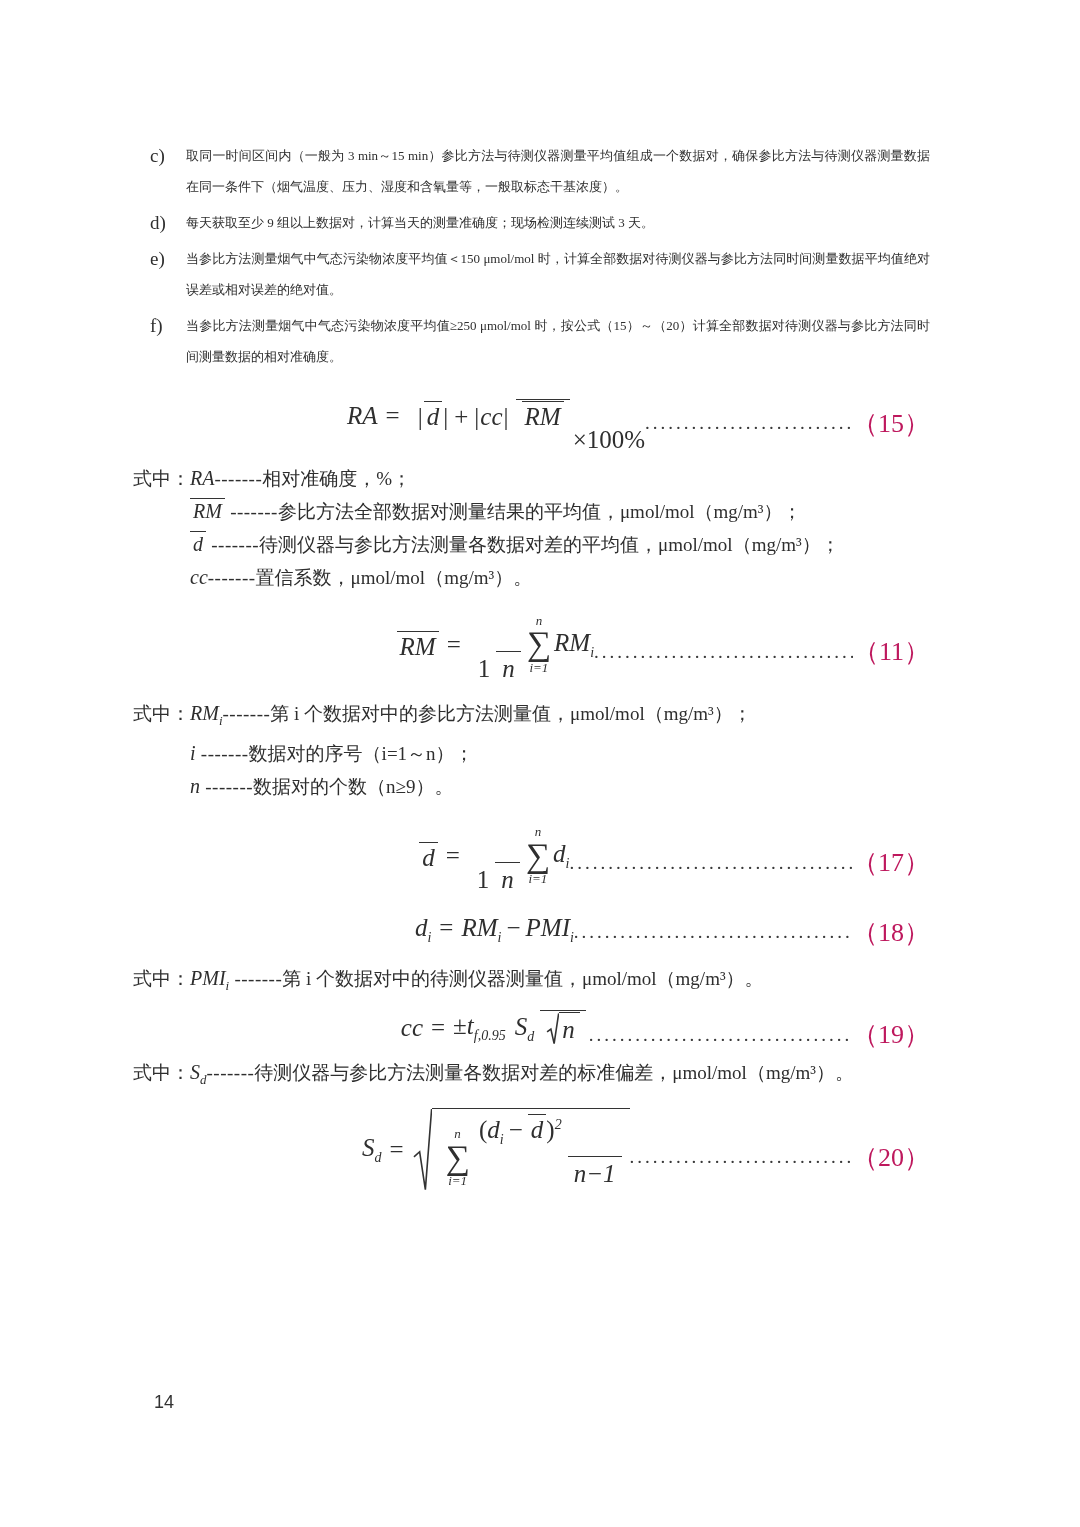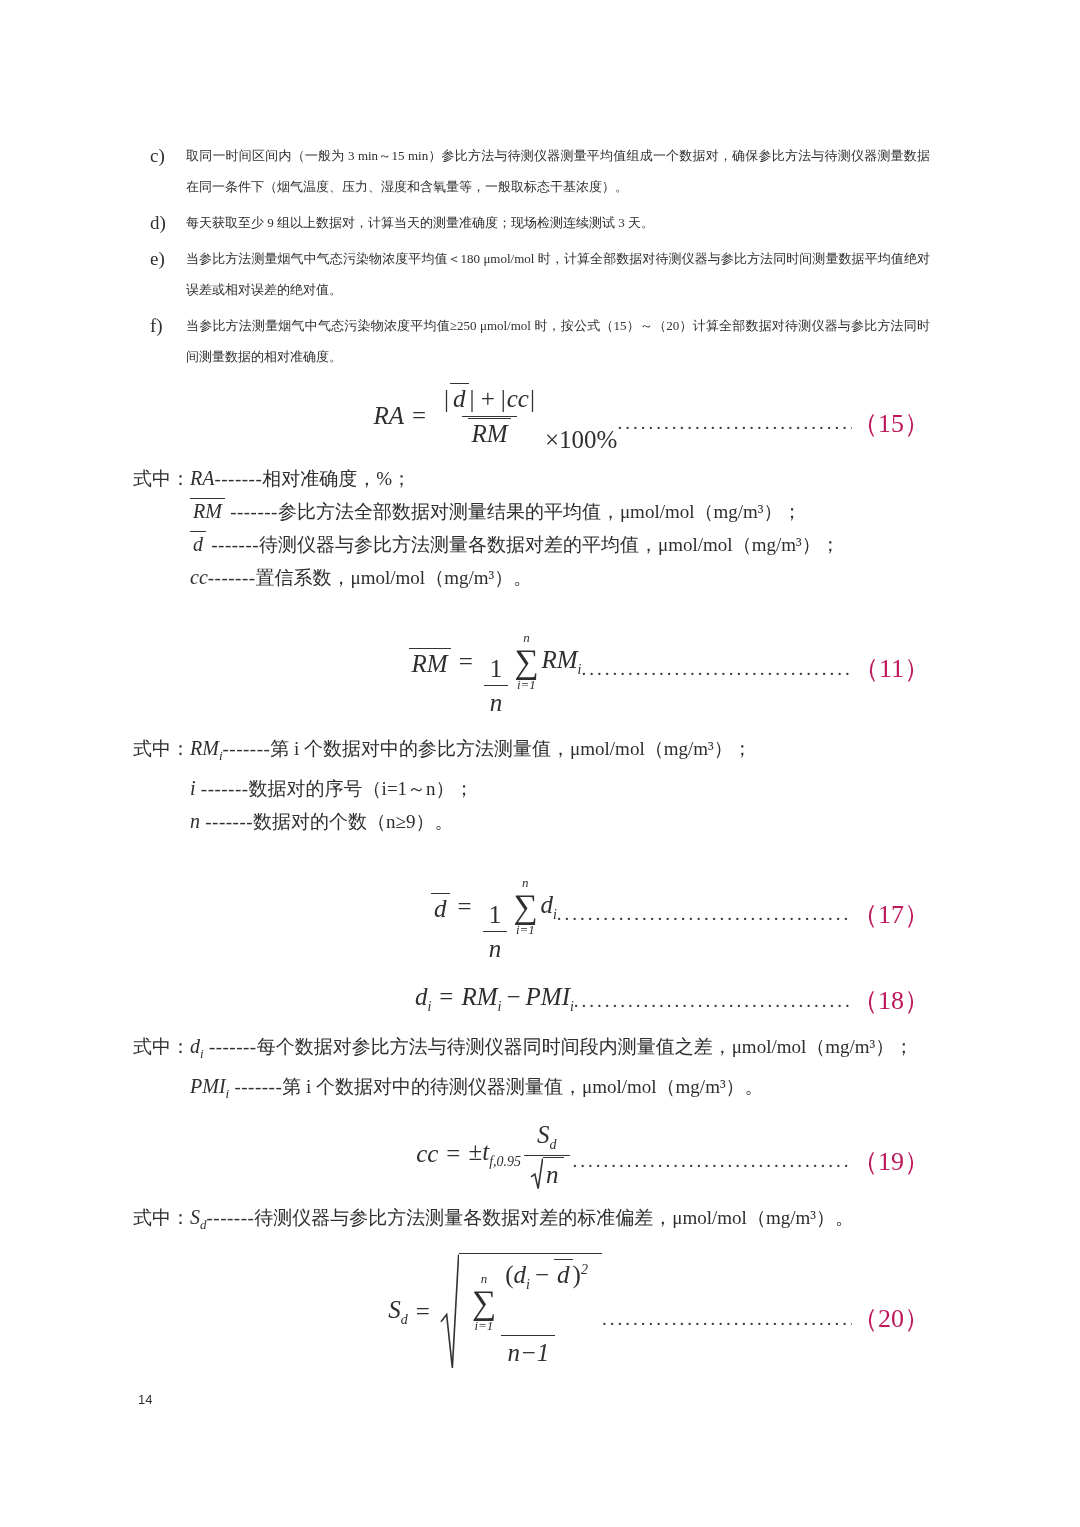--- a/index.html
+++ b/index.html
@@ -47,21 +47,21 @@
   }
   .math .run{display:inline-block;}
   .math .it{font-style:italic;}
   .math .up{font-style:normal;margin-top:48px;}
   .math .rel{font-style:normal;margin:0 8px;}
   .math .op{font-style:normal;margin:0 5px;}
   .math sub{font-size:14px;font-style:italic;}
   .math sup{font-size:14px;}
   .bar{font-style:normal;padding:0 1px;}
 
-  .frac{display:inline-flex;flex-direction:column;align-items:center;margin:0 3px;vertical-align:middle;}
+  .frac{display:inline-flex;flex-direction:row;align-items:flex-end;margin:0 3px;vertical-align:middle;}
   .frac .num,.frac .den{display:block;text-align:center;line-height:1.25;padding:1px 6px;}
   .frac .den{border-top:1.6px solid #333;}
 
   .sum{display:inline-flex;flex-direction:column;align-items:center;line-height:1;margin:0 3px;}
   .sum .slim{font-size:13px;font-style:italic;line-height:1.15;}
   .sum .sigma{font-size:34px;font-style:normal;line-height:0.95;}
 
   .ol{display:inline-block;border-top:1.5px solid #333;padding:2px 3px 0 3px;line-height:1.0;}
 
   .sqrt{position:relative;display:inline-block;}
@@ -70,42 +70,42 @@
   .sqrt-big{padding-left:19px;margin-left:2px;}
   .sqrt-big .rad{width:19px;}
   .sqrt-big .sqrt-body{padding:4px 8px 2px 4px;}
   .sqrt-sm{padding-left:13px;}
   .sqrt-sm .rad{width:13px;}
   .sqrt-sm .sqrt-body{padding:1px 5px 0 3px;}
   .numrow{display:inline-flex;align-items:center;}
   .frac-in-sqrt{margin:0;}
 
   .page-num{
-    position:absolute;left:138px;top:1392px;
+    position:absolute;left:154px;top:1392px;
     font-family:"Liberation Sans","DejaVu Sans",sans-serif;
-    font-size:13px;color:#333;
+    font-size:18px;color:#333;
   }
 </style>
 </head>
 <body>
 
 <div class="page">
   <div class="content">
 
     <div class="list-item">
       <span class="li-label">c)</span>
       <span class="li-text">取同一时间区间内（一般为 3 min～15 min）参比方法与待测仪器测量平均值组成一个数据对，确保参比方法与待测仪器测量数据在同一条件下（烟气温度、压力、湿度和含氧量等，一般取标态干基浓度）。</span>
     </div>
     <div class="list-item">
       <span class="li-label">d)</span>
       <span class="li-text">每天获取至少 9 组以上数据对，计算当天的测量准确度；现场检测连续测试 3 天。</span>
     </div>
     <div class="list-item">
       <span class="li-label">e)</span>
-      <span class="li-text">当参比方法测量烟气中气态污染物浓度平均值＜180 μmol/mol 时，计算全部数据对待测仪器与参比方法同时间测量数据平均值绝对误差或相对误差的绝对值。</span>
+      <span class="li-text">当参比方法测量烟气中气态污染物浓度平均值＜150 μmol/mol 时，计算全部数据对待测仪器与参比方法同时间测量数据平均值绝对误差或相对误差的绝对值。</span>
     </div>
     <div class="list-item">
       <span class="li-label">f)</span>
       <span class="li-text">当参比方法测量烟气中气态污染物浓度平均值≥250 μmol/mol 时，按公式（15）～（20）计算全部数据对待测仪器与参比方法同时间测量数据的相对准确度。</span>
     </div>
 
     <div class="eq-row" style="margin:6px 0 8px;">
       <span class="eq-spacer"></span>
       <span class="math">
         <span class="run">RA</span>
@@ -184,21 +184,20 @@
       <span class="math">
         <span class="run"><span class="it">d</span><sub>i</sub><span class="rel">=</span><span class="it">RM</span><sub>i</sub><span class="op">−</span><span class="it">PMI</span><sub>i</sub></span>
       </span>
       <span class="eq-dots">..............................................................................................</span>
       <span class="eq-num">（18）</span>
     </div>
 
     <div class="def-block">
       <div class="def-prefix">式中：</div>
       <div class="def-items">
-        <div class="def-item"><span class="sym"><span>d</span><sub>i</sub></span><span class="dashes"> -------</span><span>每个数据对参比方法与待测仪器同时间段内测量值之差，μmol/mol（mg/m³）；</span></div>
         <div class="def-item"><span class="sym"><span>PMI</span><sub>i</sub></span><span class="dashes"> -------</span><span>第 i 个数据对中的待测仪器测量值，μmol/mol（mg/m³）。</span></div>
       </div>
     </div>
 
     <div class="eq-row" style="margin:8px 0 10px;">
       <span class="eq-spacer"></span>
       <span class="math">
         <span class="run">cc</span>
         <span class="rel">=</span>
         <span class="run"><span class="up">±</span><span class="it">t</span><sub>f,0.95</sub></span>

